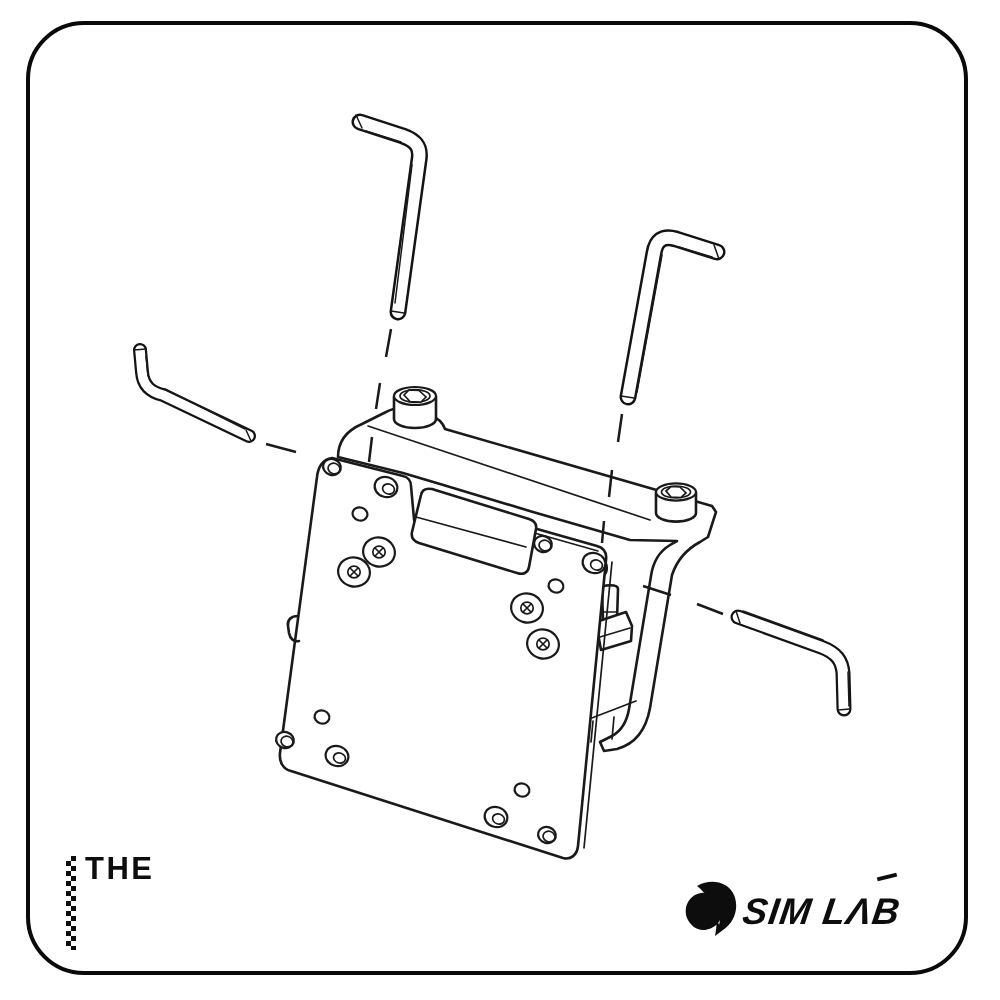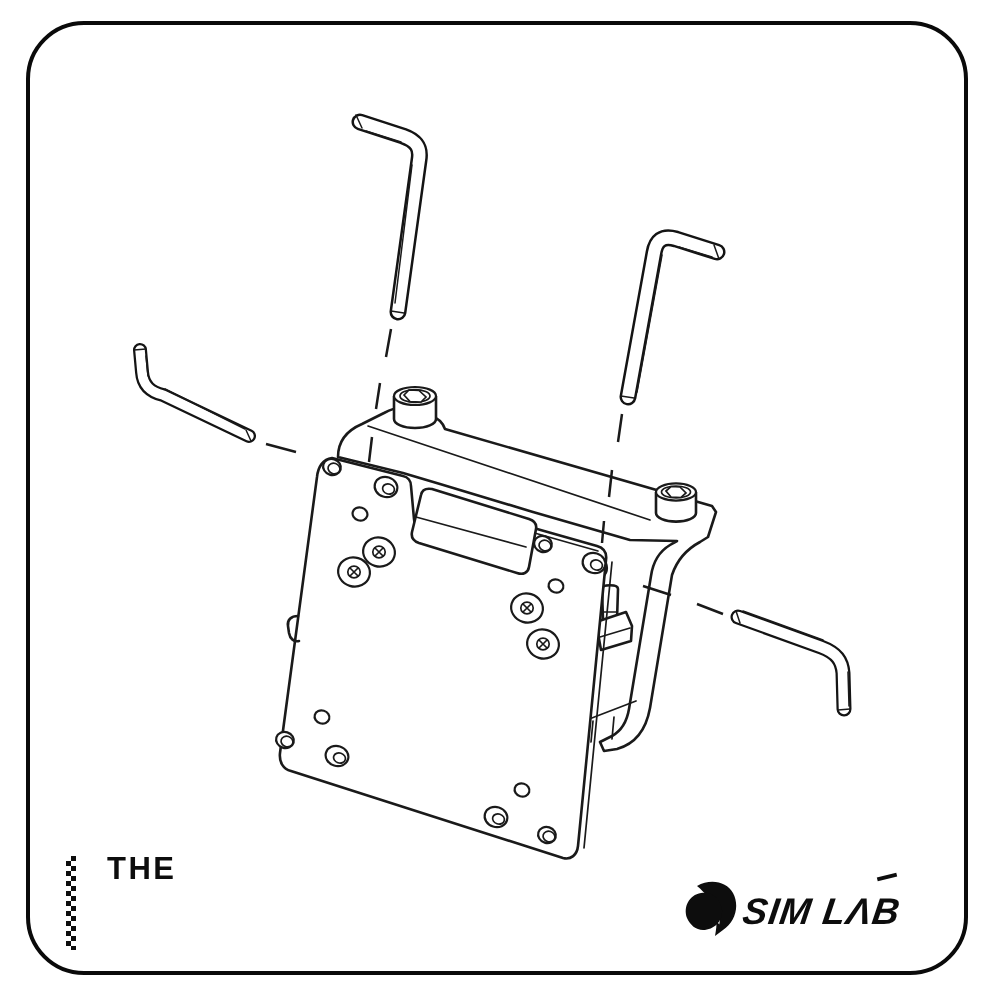--- a/index.html
+++ b/index.html
@@ -24,21 +24,21 @@
   svg .ridge{stroke:#1a1a1a;stroke-width:1.5;fill:none;stroke-linecap:round;}
 
   .logo-left{
     position:absolute;left:66px;top:853px;display:flex;align-items:stretch;
   }
   .checker{
     width:10px;height:94px;margin-right:9px;margin-top:3px;
     background:repeating-conic-gradient(#0d0d0d 0% 25%, #ffffff 0% 50%);
     background-size:10px 10px;
   }
-  .logo-left .lines{display:flex;flex-direction:column;margin-left:22px;}
+  .logo-left .lines{display:flex;flex-direction:column;}
   .logo-left .lines span{
     display:block;color:#0d0d0d;font-weight:bold;
     font-size:31px;line-height:32.5px;letter-spacing:2.5px;
   }
   .logo-right{
     position:absolute;left:683px;top:876px;width:270px;height:70px;
     display:flex;align-items:center;color:#0d0d0d;
   }
   .logo-right .mark{width:58px;height:62px;flex:0 0 auto;}
   .logo-right .wordmark{

